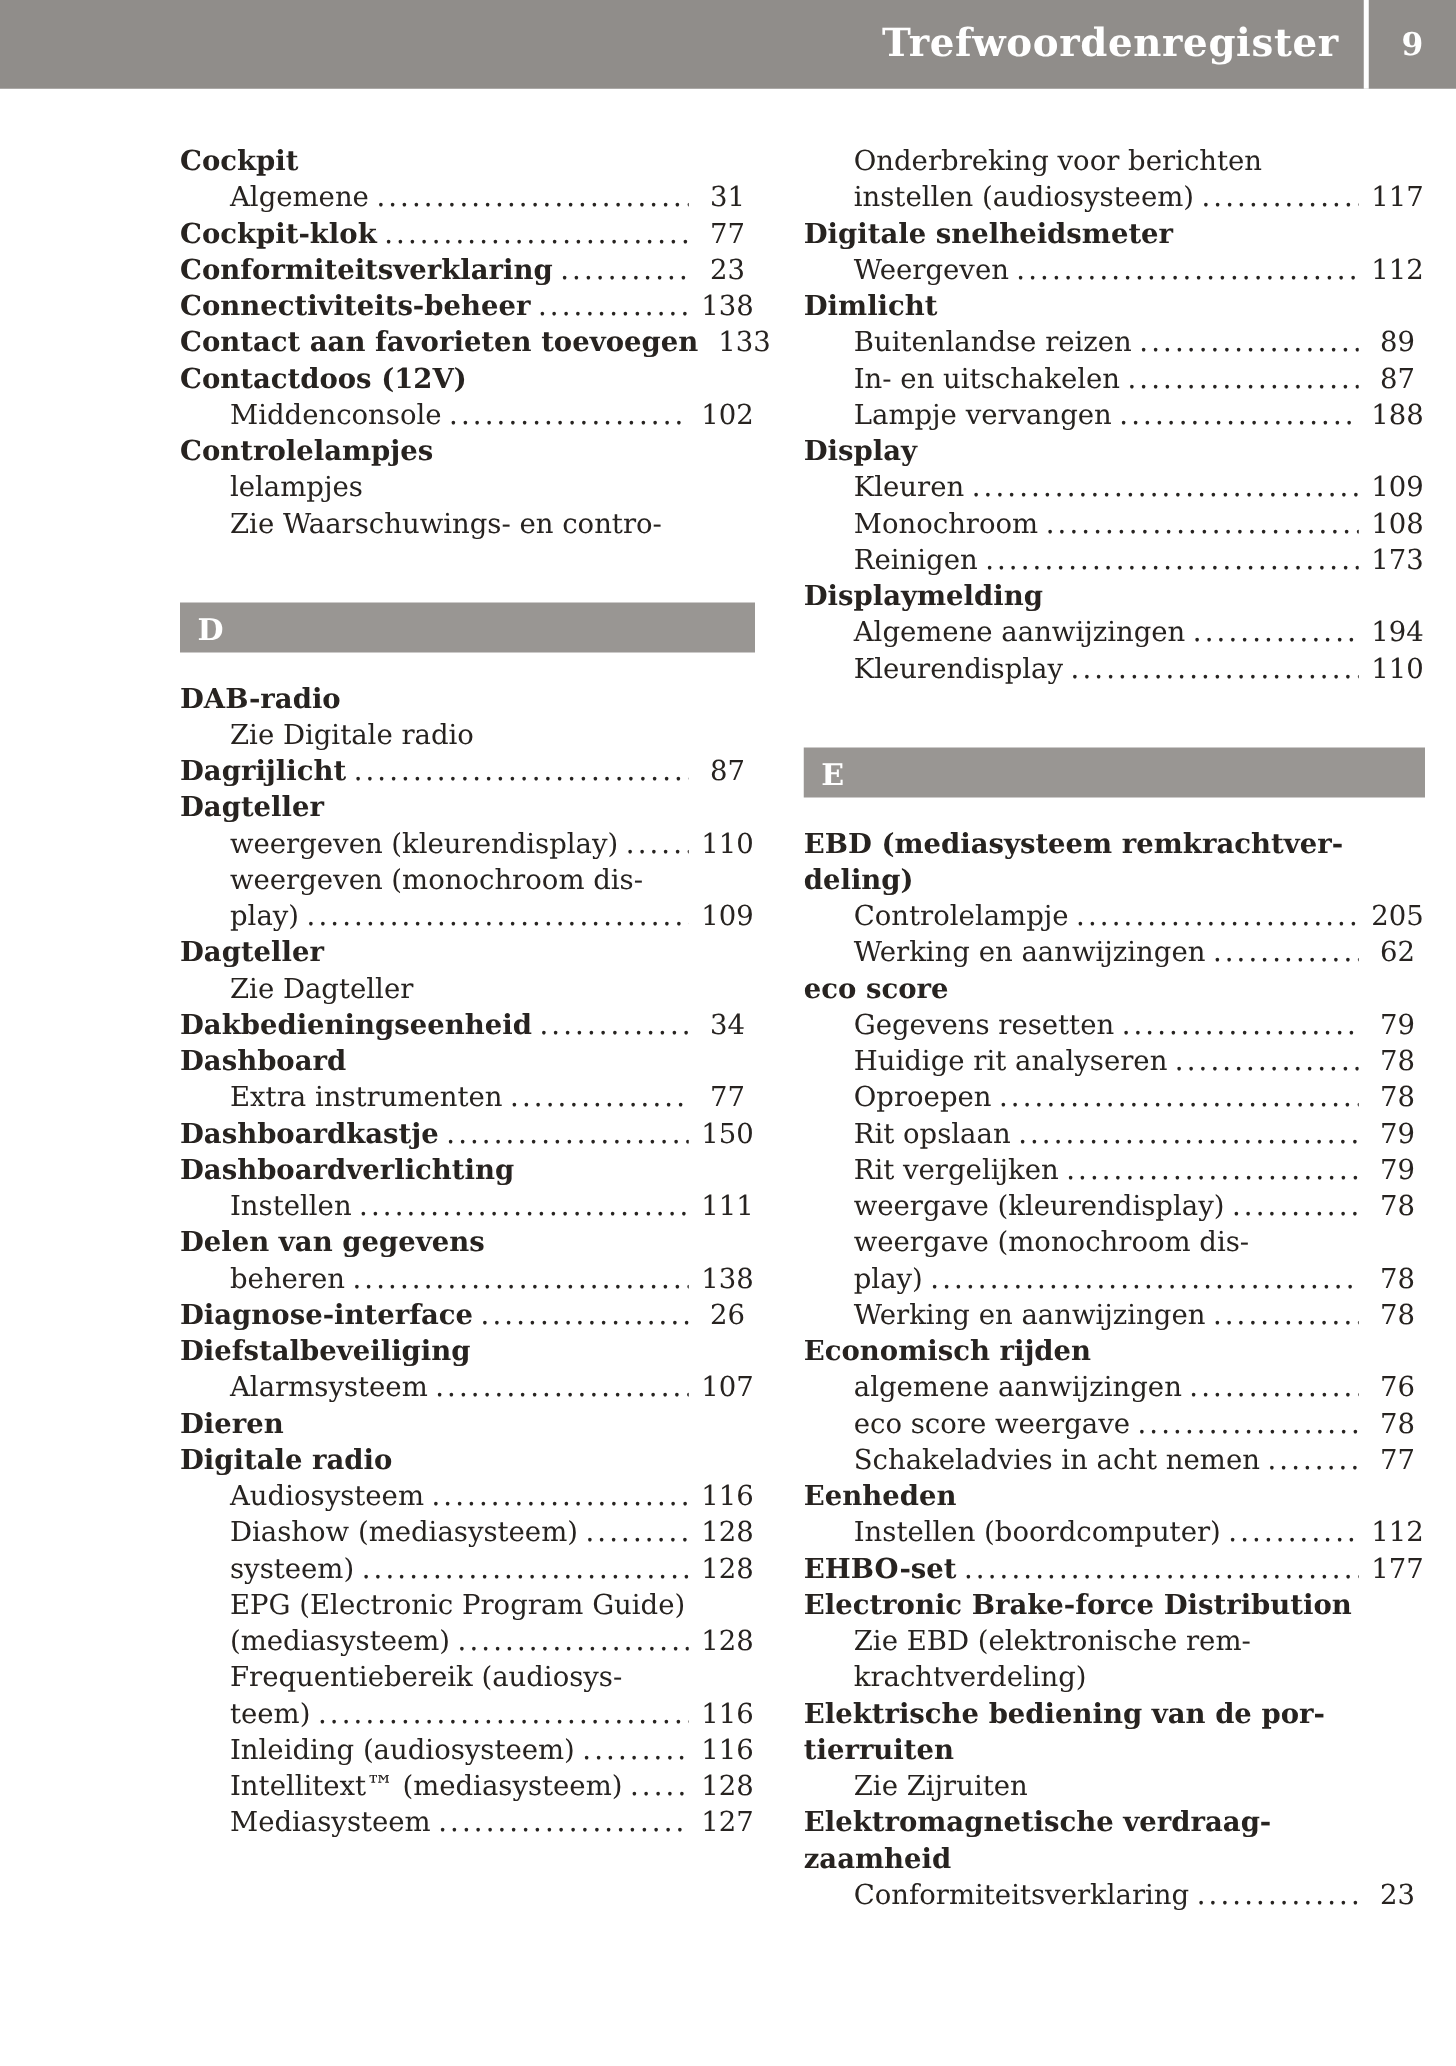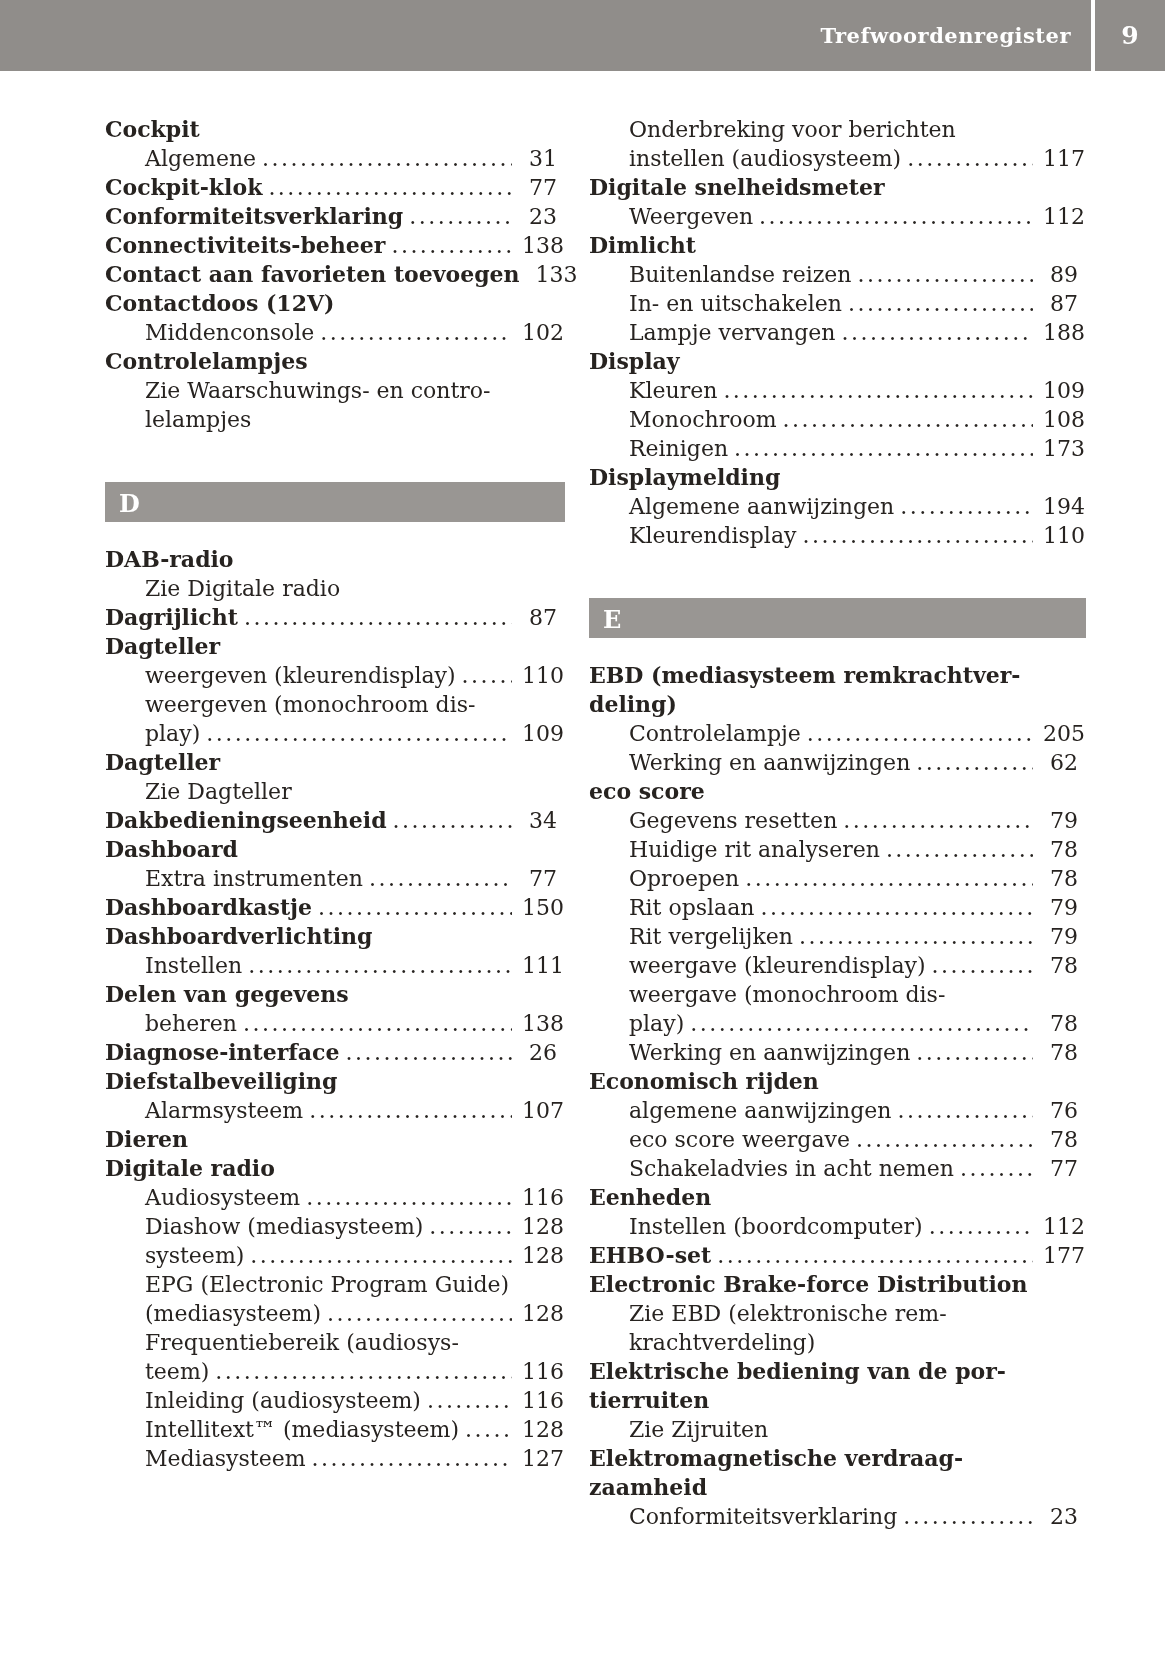--- a/index.html
+++ b/index.html
@@ -25,21 +25,21 @@
   .topbar {
     position: absolute; top: 0; left: 0;
     width: 1165px; height: 71px;
     background: var(--header-bg);
     display: flex;
   }
   .topbar-title {
     flex: 1;
     color: var(--header-text);
     font-weight: bold;
-    font-size: 21px;
+    font-size: 31px;
     line-height: 71px;
     text-align: right;
     padding-right: 20px;
     letter-spacing: 0.5px;
     white-space: nowrap;
   }
   .topbar-divider { width: 4px; background: #ffffff; }
   .topbar-page {
     width: 70px;
     color: var(--header-text);
@@ -49,21 +49,21 @@
     text-align: center;
   }
   
   .columns {
     position: absolute;
     top: 71px; left: 0; right: 0;
     padding: 44px 79px 0 105px;
     display: flex;
     justify-content: space-between;
   }
-  .col { box-sizing: border-box; }
+  .col { box-sizing: border-box; margin-left: 39px; }
   .col-left  { width: 460px; }
   .col-right { width: 497px; }
   .row {
     display: flex;
     align-items: baseline;
     font-size: 22px;
     line-height: 29px;
   }
   .row .label { white-space: pre; flex-shrink: 0; }
   .row.bold .label { font-weight: bold; }
@@ -144,24 +144,24 @@
         </div>
         <div class="row indent">
           <span class="label">Middenconsole</span>
           <span class="dots"></span>
           <span class="page-num">102</span>
         </div>
         <div class="row bold">
           <span class="label">Controlelampjes</span>
         </div>
         <div class="row indent">
+          <span class="label">lelampjes</span>
+        </div>
+        <div class="row indent">
           <span class="label">Zie Waarschuwings- en contro-</span>
-        </div>
-        <div class="row indent">
-          <span class="label">lelampjes</span>
         </div>
         <div class="section-bar">
           <span>D</span>
         </div>
         <div class="row bold">
           <span class="label">DAB-radio</span>
         </div>
         <div class="row indent">
           <span class="label">Zie Digitale radio</span>
         </div>

